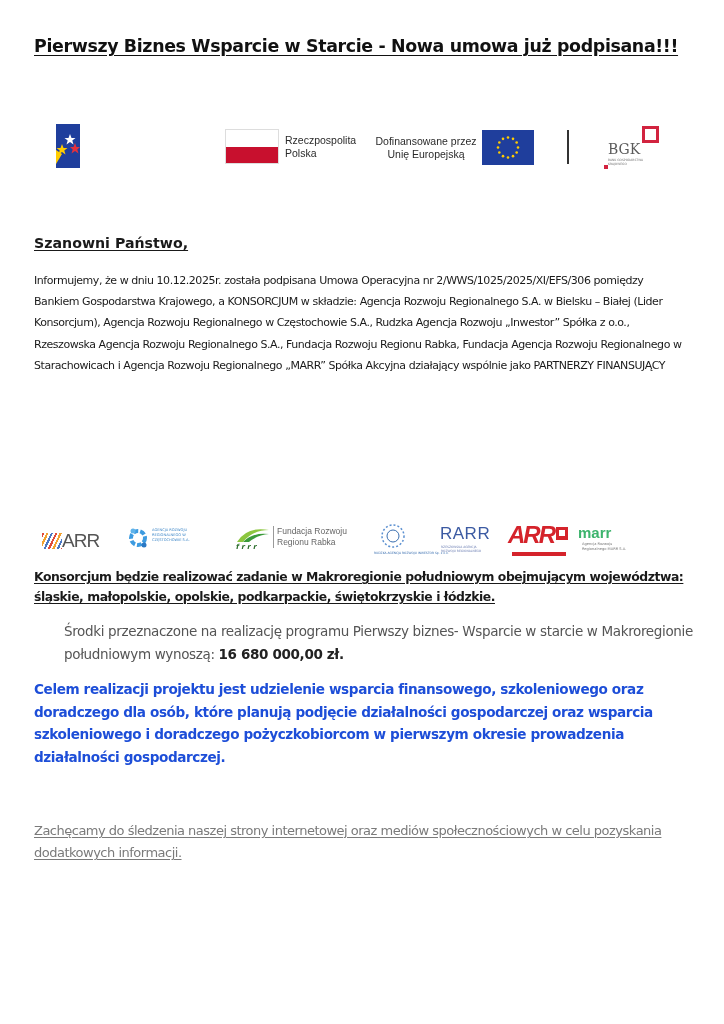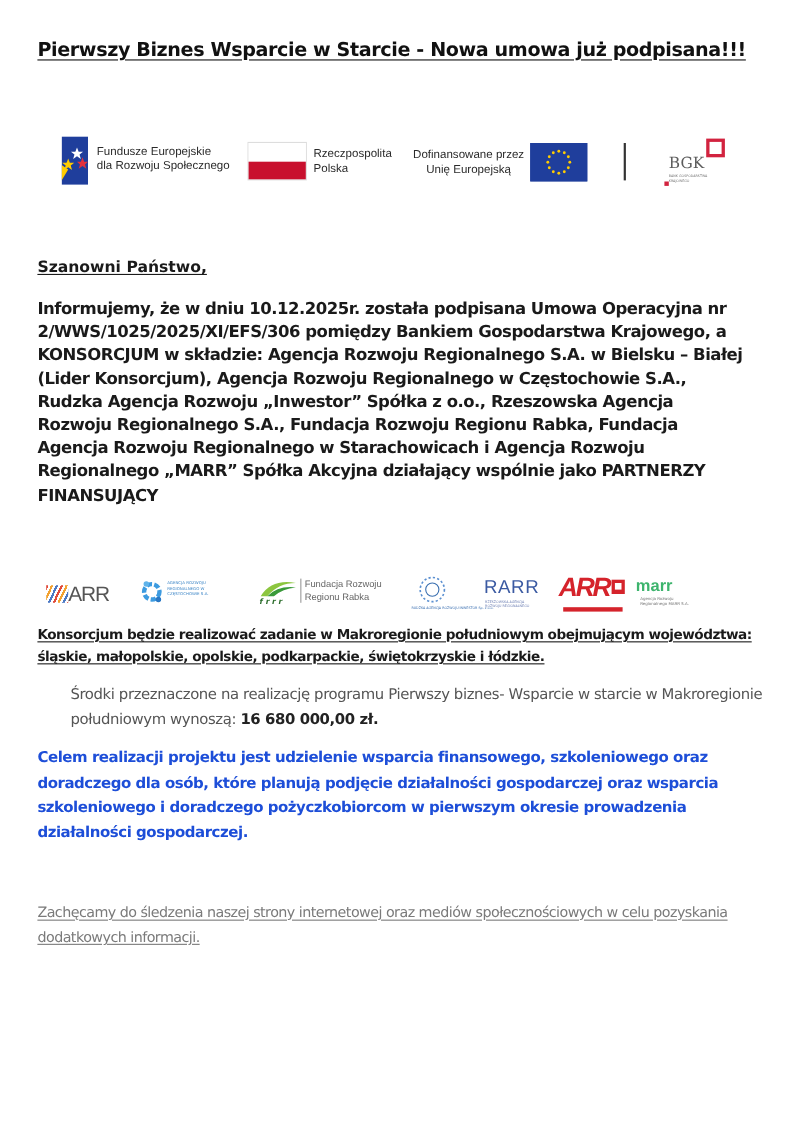--- a/index.html
+++ b/index.html
@@ -30,21 +30,21 @@
   .bgk .txt { position: absolute; left: 4px; top: 19px; font-family: "DejaVu Serif", serif; font-size: 14px; color: #5b5b5b; }
   .bgk .sub { position: absolute; left: 4px; top: 36px; font-size: 3px; color: #777; width: 36px; line-height: 4px; }
   .bgk .dot { position: absolute; left: 0px; top: 43px; width: 4px; height: 4px; background: #d2233f; }
 
   .greet {
     position: absolute; left: 34px; top: 235px;
     font-weight: bold; font-size: 14.2px; text-decoration: underline; text-underline-offset: 2px; color: #1a1a1a;
   }
   .para1 {
     position: absolute; left: 34px; top: 270px; width: 650px;
-    font-weight: bold; font-size: 15px; line-height: 21.2px; color: #1a1a1a; letter-spacing: -0.45px;
+    font-weight: normal; font-size: 11px; line-height: 21.2px; color: #1a1a1a; letter-spacing: -0.45px;
   }
 
   
   .logos-mid { position: absolute; left: 0; top: 470px; width: 724px; height: 45px; margin-top: 48px; }
   .lm { position: absolute; }
   .arr1 { left: 42px; top: 12px; font-family: "Liberation Sans", sans-serif; font-size: 19px; color: #555; letter-spacing: -1px; }
   .arr1 .stripes { display: inline-block; width: 20px; height: 16px; vertical-align: -2px;
     background: repeating-linear-gradient(115deg, #e14b3b 0 2px, transparent 2px 4px, #f3a230 4px 6px, transparent 6px 8px, #4b78c4 8px 10px, transparent 10px 12px); }
   .czest-icon { left: 127px; top: 8px; width: 22px; height: 24px; }
   .czest-text { left: 152px; top: 10px; font-size: 3.6px; line-height: 5px; color: #3d86c7; width: 48px; }
@@ -89,24 +89,20 @@
 <h1 class="title">Pierwszy Biznes Wsparcie w Starcie - Nowa umowa już podpisana!!!</h1>
 
 <div class="logos-top">
   <svg class="lt fe-icon" viewBox="0 0 24 44">
     <rect x="0" y="0" width="24" height="44" fill="#1f3e9c"></rect>
     <polygon points="14,10 15.5,14 19.5,14 16.3,16.5 17.5,20.5 14,18 10.5,20.5 11.7,16.5 8.5,14 12.5,14" fill="#fff"></polygon>
     <polygon points="6,20 7.5,24 11.5,24 8.3,26.5 9.5,30.5 6,28 2.5,30.5 3.7,26.5 0.5,24 4.5,24" fill="#ffcc00"></polygon>
     <polygon points="19,19 20.5,23 24,23 21.3,25.5 22.5,29.5 19,27 15.5,29.5 16.7,25.5 14,23 17.5,23" fill="#e2313d"></polygon>
     <polygon points="0,26 6,30 0,40" fill="#ffcc00"></polygon>
   </svg>
-  <div class="lt fe-text">
-    <div>Fundusze Europejskie</div>
-    <div>dla Rozwoju Społecznego</div>
-  </div>
 
   <div class="lt pl-flag">
     <div class="w"></div>
       <div class="r"></div>
   </div>
   <div class="lt pl-text">
     <div>Rzeczpospolita</div>
     <div>Polska</div>
   </div>
 

